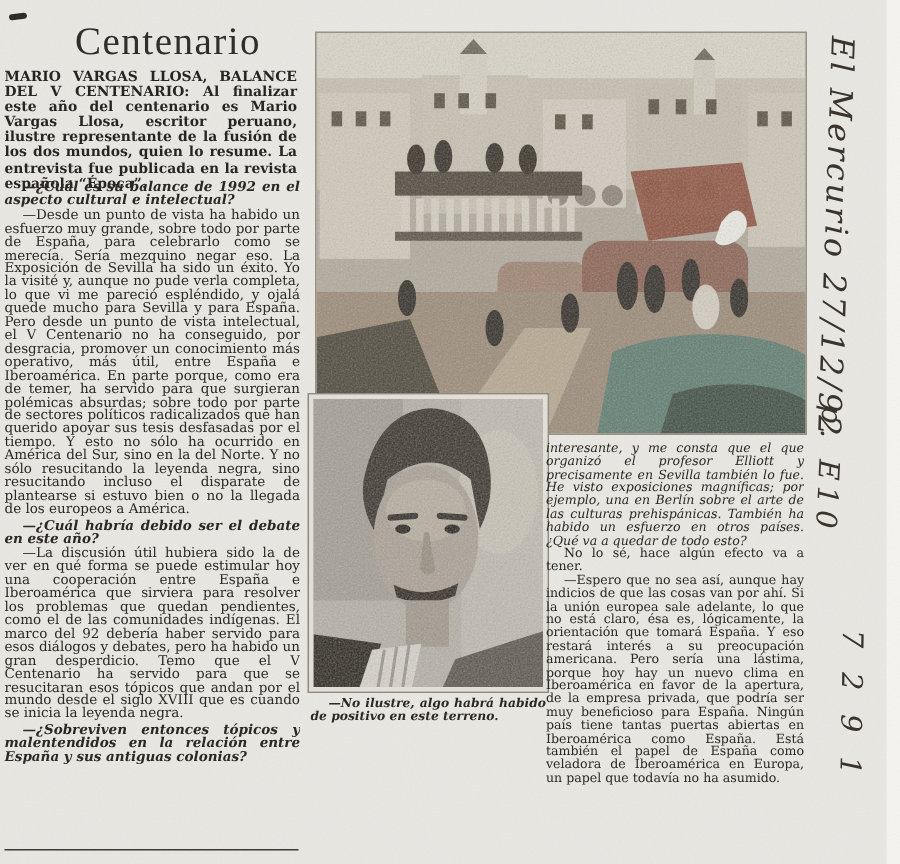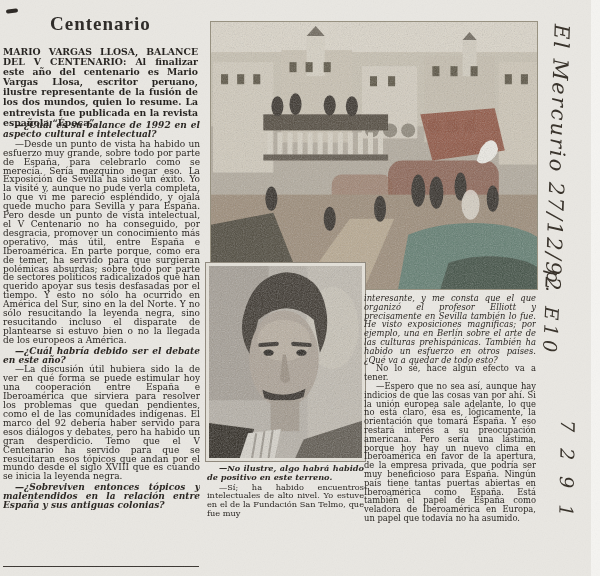--- a/index.html
+++ b/index.html
@@ -5,22 +5,22 @@
   html,body{margin:0;padding:0;background:#ffffff;}
   .paper{
     position:relative;width:600px;height:576px;overflow:hidden;
     background:#e9e7e2;color:#262320;
     font-family:"DejaVu Serif","Liberation Serif",serif;
   }
   .edge-right{position:absolute;right:0;top:0;width:9px;height:576px;background:#f5f4f1;}
   .smudge{position:absolute;left:6px;top:9px;width:12px;height:4px;background:#2a2622;border-radius:2px;transform:rotate(-8deg);}
   .title{
     position:absolute;left:50px;top:13px;margin:0;
-    font-family:"Liberation Serif",serif;font-weight:700;
-    font-size:19px;letter-spacing:1px;color:#2b2825;
+    font-family:"Liberation Serif",serif;font-weight:400;
+    font-size:26px;letter-spacing:1px;color:#2b2825;
   }
   .intro{
     position:absolute;left:3px;top:47px;width:195px;margin:0;
     font-size:9.3px;line-height:10.1px;font-weight:700;text-align:justify;color:#221f1c;
   }
   .col{position:absolute;text-align:justify;overflow:hidden;color:#27231f;}
   .col p{margin:0;text-indent:12px;}
   .col p.q{font-style:italic;font-weight:700;margin:2px 0 1px 0;}
   .col p.cont{text-indent:0;font-style:italic;}
   .col1{left:3px;top:119px;width:197px;height:450px;font-size:9px;line-height:8.9px;}
@@ -187,21 +187,20 @@
       <polygon points="92,168 149,150 149,186 84,186" fill="#575147"></polygon>
       <rect x="0" y="0" width="149" height="186" filter="url(#grainF)" opacity="0.45"></rect>
     </svg>
   </figure>
 
   <div class="col col2">
 
 
       <p class="para q">—No ilustre, algo habrá habido de positivo en este terreno.</p>
 
-      <p class="para a">—Sí; ha habido encuentros intelectuales de alto nivel. Yo estuve en el de la Fundación San Telmo, que fue muy</p>
     </div>
 
   <div class="col col3">
 
       <p class="para a cont">interesante, y me consta que el que organizó el profesor Elliott y precisamente en Sevilla también lo fue. He visto exposiciones magníficas; por ejemplo, una en Berlín sobre el arte de las culturas prehispánicas. También ha habido un esfuerzo en otros países. ¿Qué va a quedar de todo esto?</p>
 
       <p class="para a">No lo sé, hace algún efecto va a tener.</p>
 
 
       <p class="para a">—Espero que no sea así, aunque hay indicios de que las cosas van por ahí. Si la unión europea sale adelante, lo que no está claro, ésa es, lógicamente, la orientación que tomará España. Y eso restará interés a su preocupación americana. Pero sería una lástima, porque hoy hay un nuevo clima en Iberoamérica en favor de la apertura, de la empresa privada, que podría ser muy beneficioso para España. Ningún país tiene tantas puertas abiertas en Iberoamérica como España. Está también el papel de España como veladora de Iberoamérica en Europa, un papel que todavía no ha asumido.</p>

